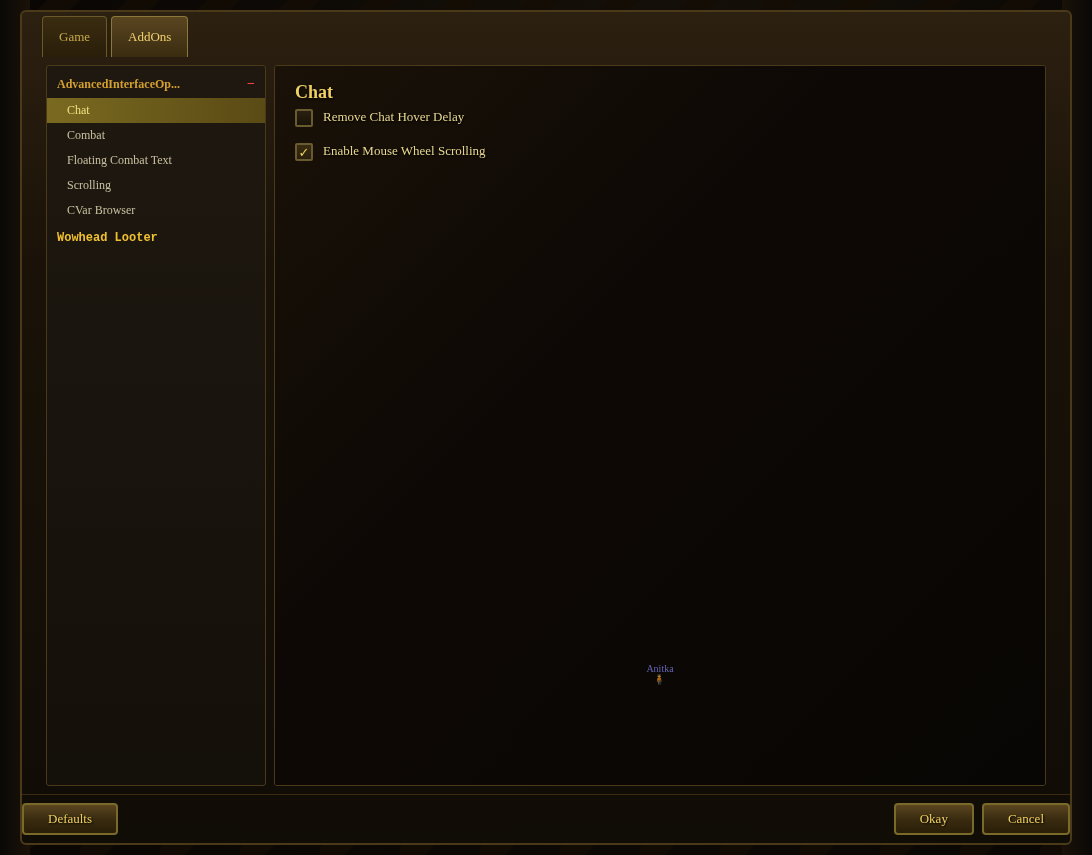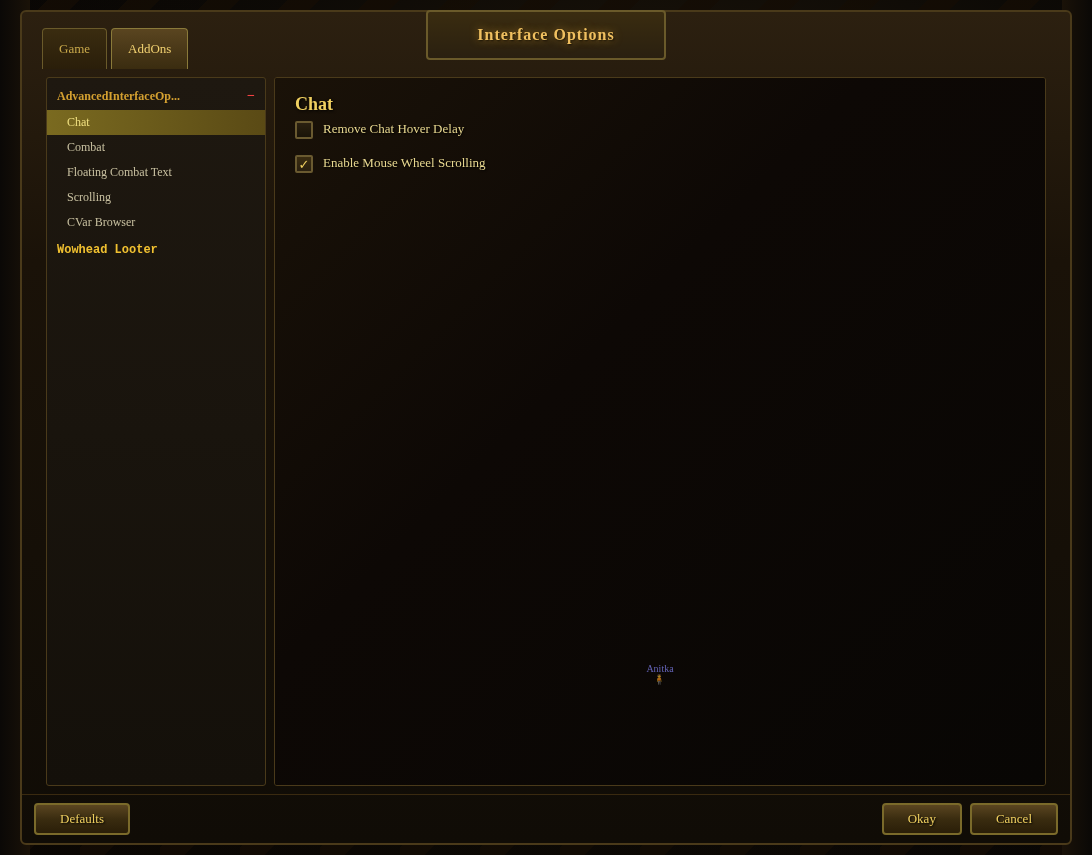--- a/index.html
+++ b/index.html
@@ -260,21 +260,21 @@
       color: #e8d890;
       font-size: 13px;
       text-shadow: 1px 1px 2px #000;
     }
 
     
     .bottom-bar {
       display: flex;
       justify-content: space-between;
       align-items: center;
-      padding: 8px 12px;
+      padding: 8px 0;
       flex-shrink: 0;
       border-top: 1px solid #3a2a10;
     }
 
     .btn {
       padding: 6px 24px;
       background: linear-gradient(180deg, #5a4520 0%, #3a2c10 50%, #2a1e08 100%);
       border: 2px solid #7a6a2a;
       border-radius: 4px;
       color: #f0d060;
@@ -299,25 +299,20 @@
 </head>
 <body>
 
 <div class="game-bg"></div>
 <div class="bg-stair"></div>
 <div class="bg-left-pillar"></div>
 <div class="bg-right-pillar"></div>
 
 <div class="dialog-window">
 
-  <div class="title-bar">
-    <div class="title-bar-decoration">
-      <span class="title-text">Interface Options</span>
-    </div>
-  </div>
 
   <div class="tab-bar">
     <div class="tab">Game</div>
     <div class="tab active">AddOns</div>
   </div>
 
   <div class="content-area">
 
     <div class="sidebar">
 

